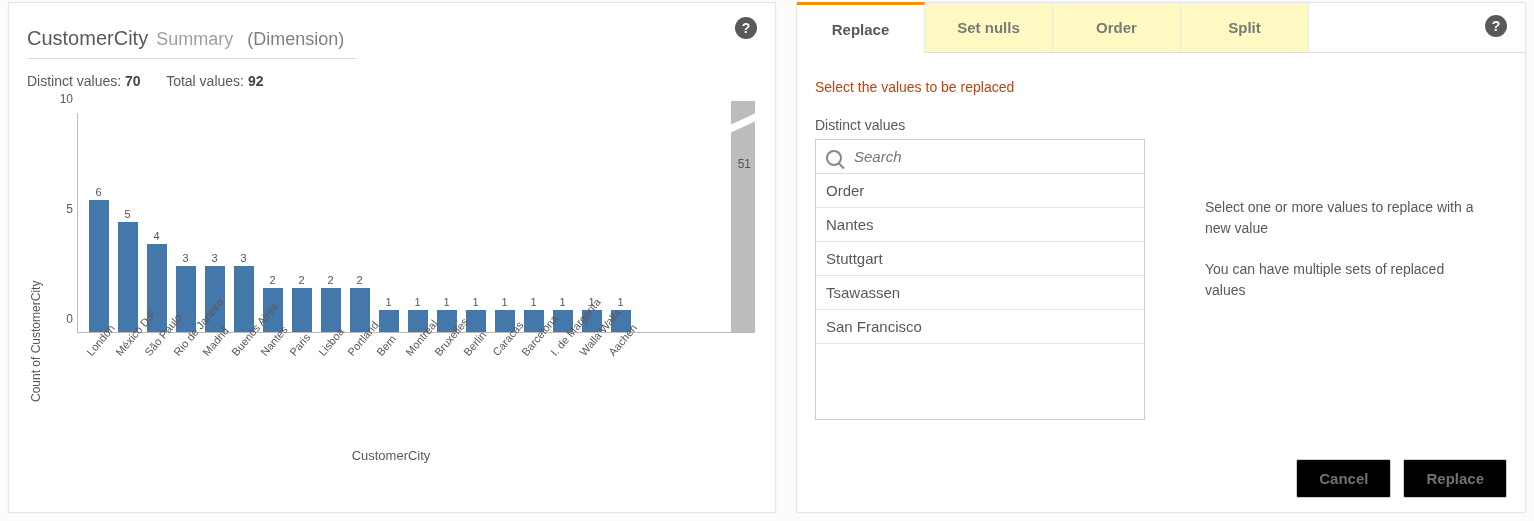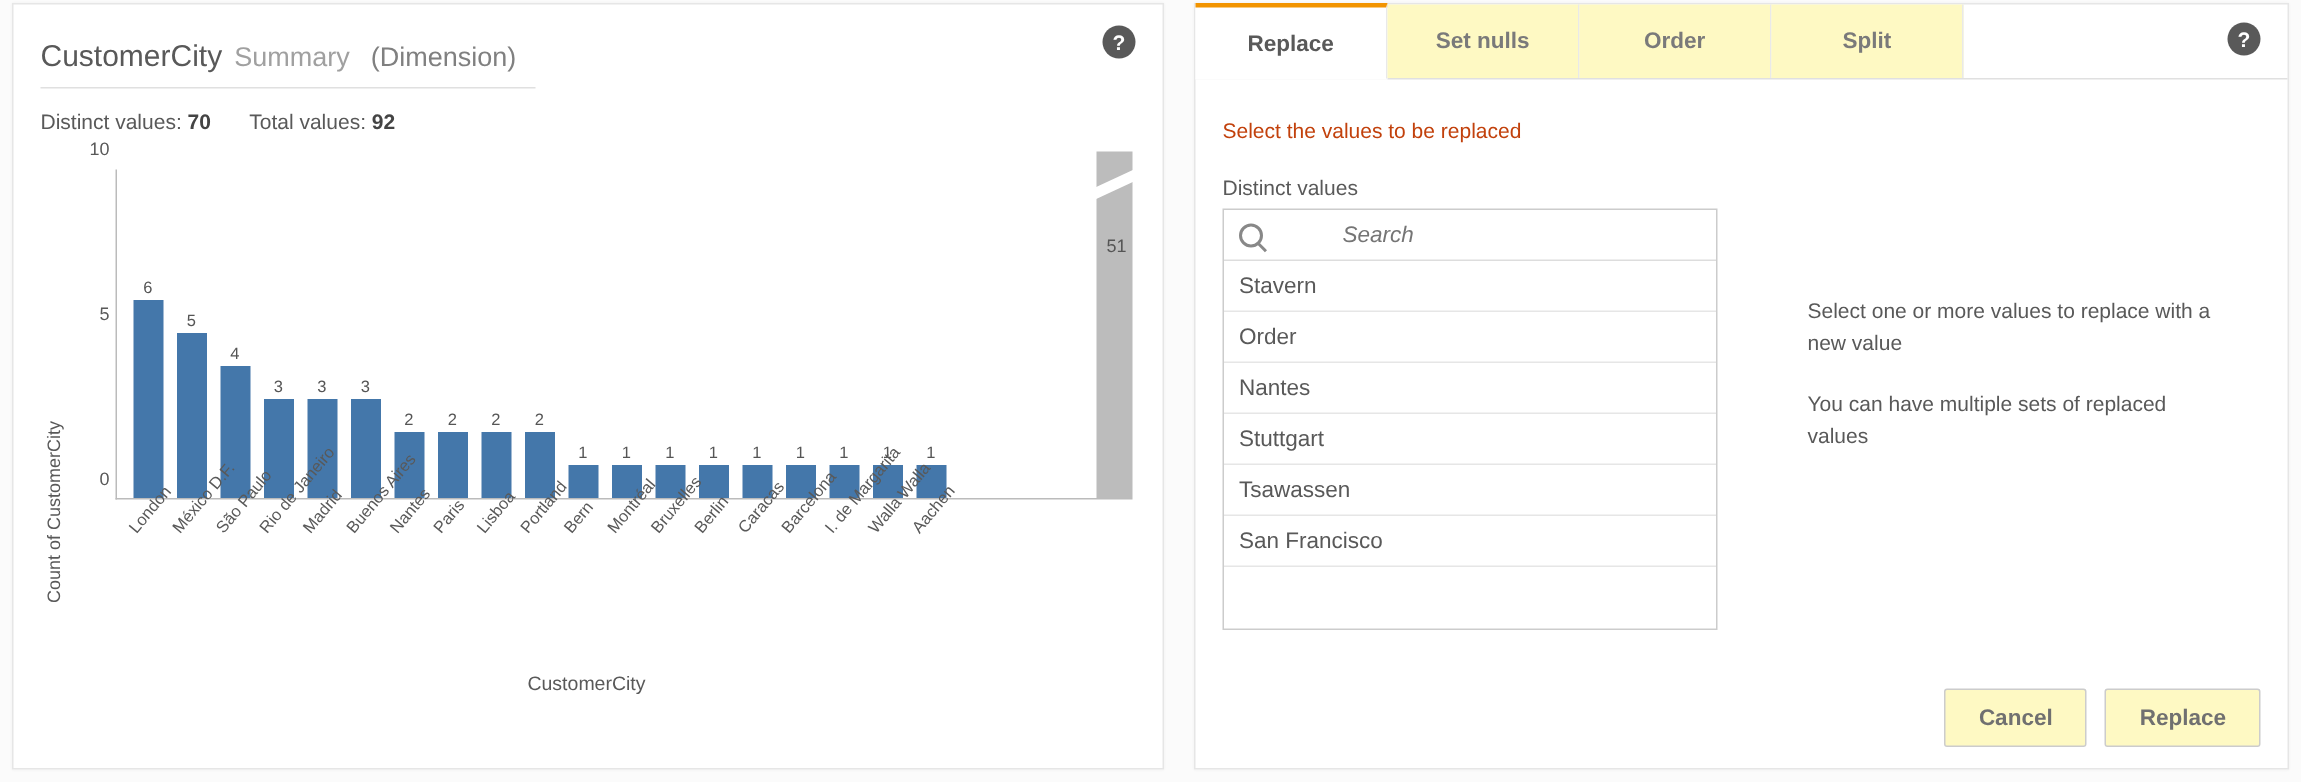--- a/index.html
+++ b/index.html
@@ -162,24 +162,23 @@
     flex:1; display:flex; padding: 26px 18px 14px 18px;
     position:relative;
   }
   .rp-left { width: 360px; }
   .instr { color:#c2410c; margin-bottom:22px; }
   .dv-label { color:#595959; margin-bottom:6px; }
   .dv-box {
     border:1px solid #ccc; width: 330px;
   }
   .search-row {
-    display:flex; align-items:center;
+    display:flex; align-items:flex-end;
     padding:7px 10px;
     border-bottom:1px solid #ddd;
-    gap:41px;
   }
   .search-icon {
     width:16px;height:16px;
     border:2px solid #888;border-radius:50%;
     position:relative; margin-right:10px;
   }
   .search-icon::after{
     content:"";position:absolute;width:7px;height:2px;background:#888;
     bottom:-3px;right:-5px;transform:rotate(45deg);
   }
@@ -201,21 +200,21 @@
     text-align:left; color:#595959;
     padding: 0 30px 80px 30px;
     line-height:1.5;
   }
   .rp-right p { margin: 10px 0; }
   .rp-buttons {
     position:absolute; bottom:14px; right:18px;
     display:flex; gap:12px;
   }
   .btn {
-    border:1px solid #ccc; background:#fef9c3;
+    border:1px solid #ccc; background:#000000;
     padding:10px 22px; font-size:15px; font-weight:bold;
     color:#707070; cursor:pointer; border-radius:2px;
   }
 </style>
 </head>
 <body>
 
 <div class="wrap">
 
   <div class="panel panel-left">
@@ -362,21 +361,20 @@
     <div class="rp-body">
       <div class="rp-left">
         <div class="instr">Select the values to be replaced</div>
         <div class="dv-label">Distinct values</div>
         <div class="dv-box">
           <div class="search-row">
             <span class="search-icon"></span>
             <input class="search-input" placeholder="Search" style="">
           </div>
           <div class="dv-list" id="dvlist">
-              <div class="dv-item">Stavern</div>
               <div class="dv-item">Order</div>
               <div class="dv-item">Nantes</div>
               <div class="dv-item">Stuttgart</div>
               <div class="dv-item">Tsawassen</div>
               <div class="dv-item">San Francisco</div>
             </div>
         </div>
       </div>
       <div class="rp-right">
         <p>Select one or more values to replace with a new value</p>

